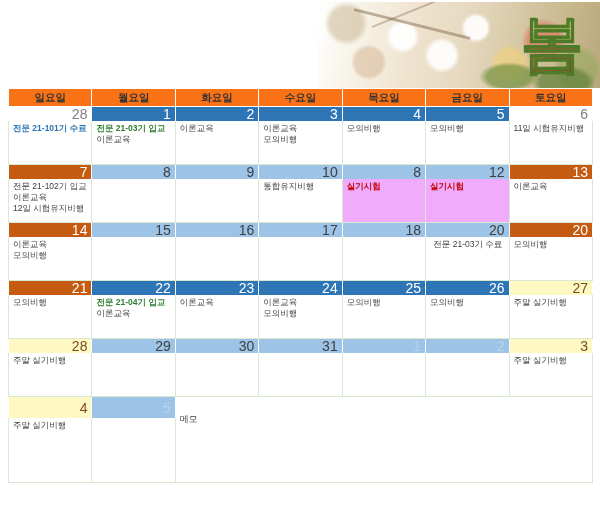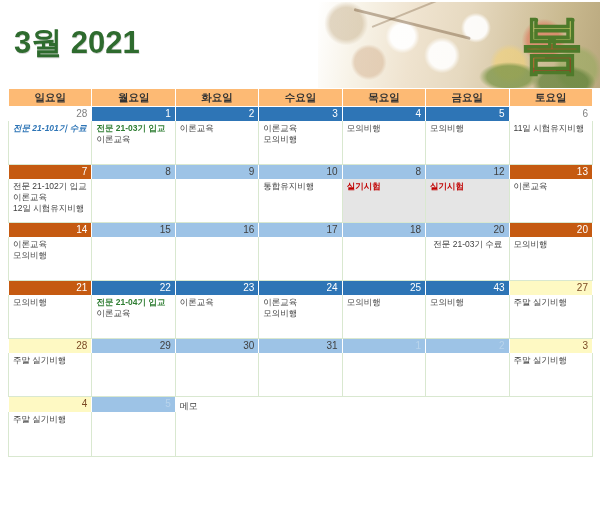--- a/index.html
+++ b/index.html
@@ -97,35 +97,35 @@
   
   .calendar {
     width: 584px;
     margin: 0 8px;
     border-collapse: collapse;
     table-layout: fixed;
   }
   .calendar col { width: 83.43px; }
 
   .dow {
-    background: #fdba74;
+    background: #f97316;
     color: #333333;
     font-size: 10.5px;
     font-weight: bold;
     height: 17px;
     border: 1px solid #ffffff;
     border-bottom: 1px solid #ffffff;
     padding: 0;
   }
 
   .daynum-cell {
     height: 14px;
     padding: 0 4px 0 0;
     text-align: right;
-    font-size: 10px;
+    font-size: 14px;
     border-left: 1px solid #ffffff;
     border-right: 1px solid #ffffff;
     vertical-align: middle;
     line-height: 14px;
   }
   .body-cell {
     height: 39px;
     padding: 2px 3px 2px 4px;
     vertical-align: top;
     font-size: 8.5px;
@@ -139,34 +139,34 @@
 
   
   .dn-white   { background:#ffffff; color:#808080; }
   .dn-blue    { background:#2E75B6; color:#ffffff; }
   .dn-ltblue  { background:#9DC3E6; color:#404040; }
   .dn-ltblue-dim { background:#9DC3E6; color:#b9d4ec; }
   .dn-orange  { background:#C55A11; color:#ffffff; }
   .dn-salmon  { background:#fef9c3; color:#7a4a24; }
 
   
-  .bg-green   { background:#e5e5e5; }
+  .bg-green   { background:#f0abfc; }
   .bg-green .ev { color:#C00000; font-weight:bold; }
 
   .ev { display:block; white-space:nowrap; overflow:hidden; }
   .ev-green { color:#2E7D32; font-weight:bold; }
-  .ev-blue  { color:#2E75B6; font-weight:bold;font-style:italic; }
+  .ev-blue  { color:#2E75B6; font-weight:bold; }
   .ev-right { text-align:center; }
 
   
   .memo-cell {
     border: 1px solid #d9e8d0;
     background: #ffffff;
     vertical-align: top;
-    padding: 3px 4px;
+    padding: 16px 4px;
     font-size: 9px;
     color: #404040;
     height: 53px;
   }
 </style>
 </head>
 <body>
 
 <div class="header">
   <div class="header-photo">
@@ -185,21 +185,20 @@
       <rect x="0" y="14" width="62" height="10" fill="#e8d98a"></rect>
       <rect x="0" y="22" width="62" height="12" fill="#b9c06a"></rect>
       <rect x="0" y="34" width="62" height="18" fill="#d24a2a"></rect>
       <rect x="0" y="44" width="62" height="24" fill="#c0392b"></rect>
       <circle cx="14" cy="48" r="10" fill="#e06a3a"></circle>
       <circle cx="46" cy="60" r="11" fill="#a8301f"></circle>
       <circle cx="50" cy="18" r="9" fill="#e9e07a"></circle>
     </g>
     <text x="31" y="55" font-family="'Liberation Sans','DejaVu Sans',sans-serif" font-size="62" font-weight="bold" text-anchor="middle" fill="none" stroke="#4E7A2A" stroke-width="1.6">봄</text>
   </svg>
-  <div class="month-title">3월 2021</div>
 </div>
 
 <table class="calendar">
   <colgroup>
     <col>
       <col>
       <col>
       <col>
       <col>
       <col>
@@ -305,21 +304,21 @@
         <td class="body-cell">
           <span class="ev ">모의비행</span>
         </td>
       </tr>
       <tr>
         <td class="daynum-cell dn-orange">21</td>
         <td class="daynum-cell dn-blue">22</td>
         <td class="daynum-cell dn-blue">23</td>
         <td class="daynum-cell dn-blue">24</td>
         <td class="daynum-cell dn-blue">25</td>
-        <td class="daynum-cell dn-blue">43</td>
+        <td class="daynum-cell dn-blue">26</td>
         <td class="daynum-cell dn-salmon">27</td>
       </tr>
       <tr>
         <td class="body-cell">
           <span class="ev ">모의비행</span>
         </td>
         <td class="body-cell">
           <span class="ev ev-green">전문 21-04기 입교</span>
           <span class="ev ">이론교육</span>
         </td>

